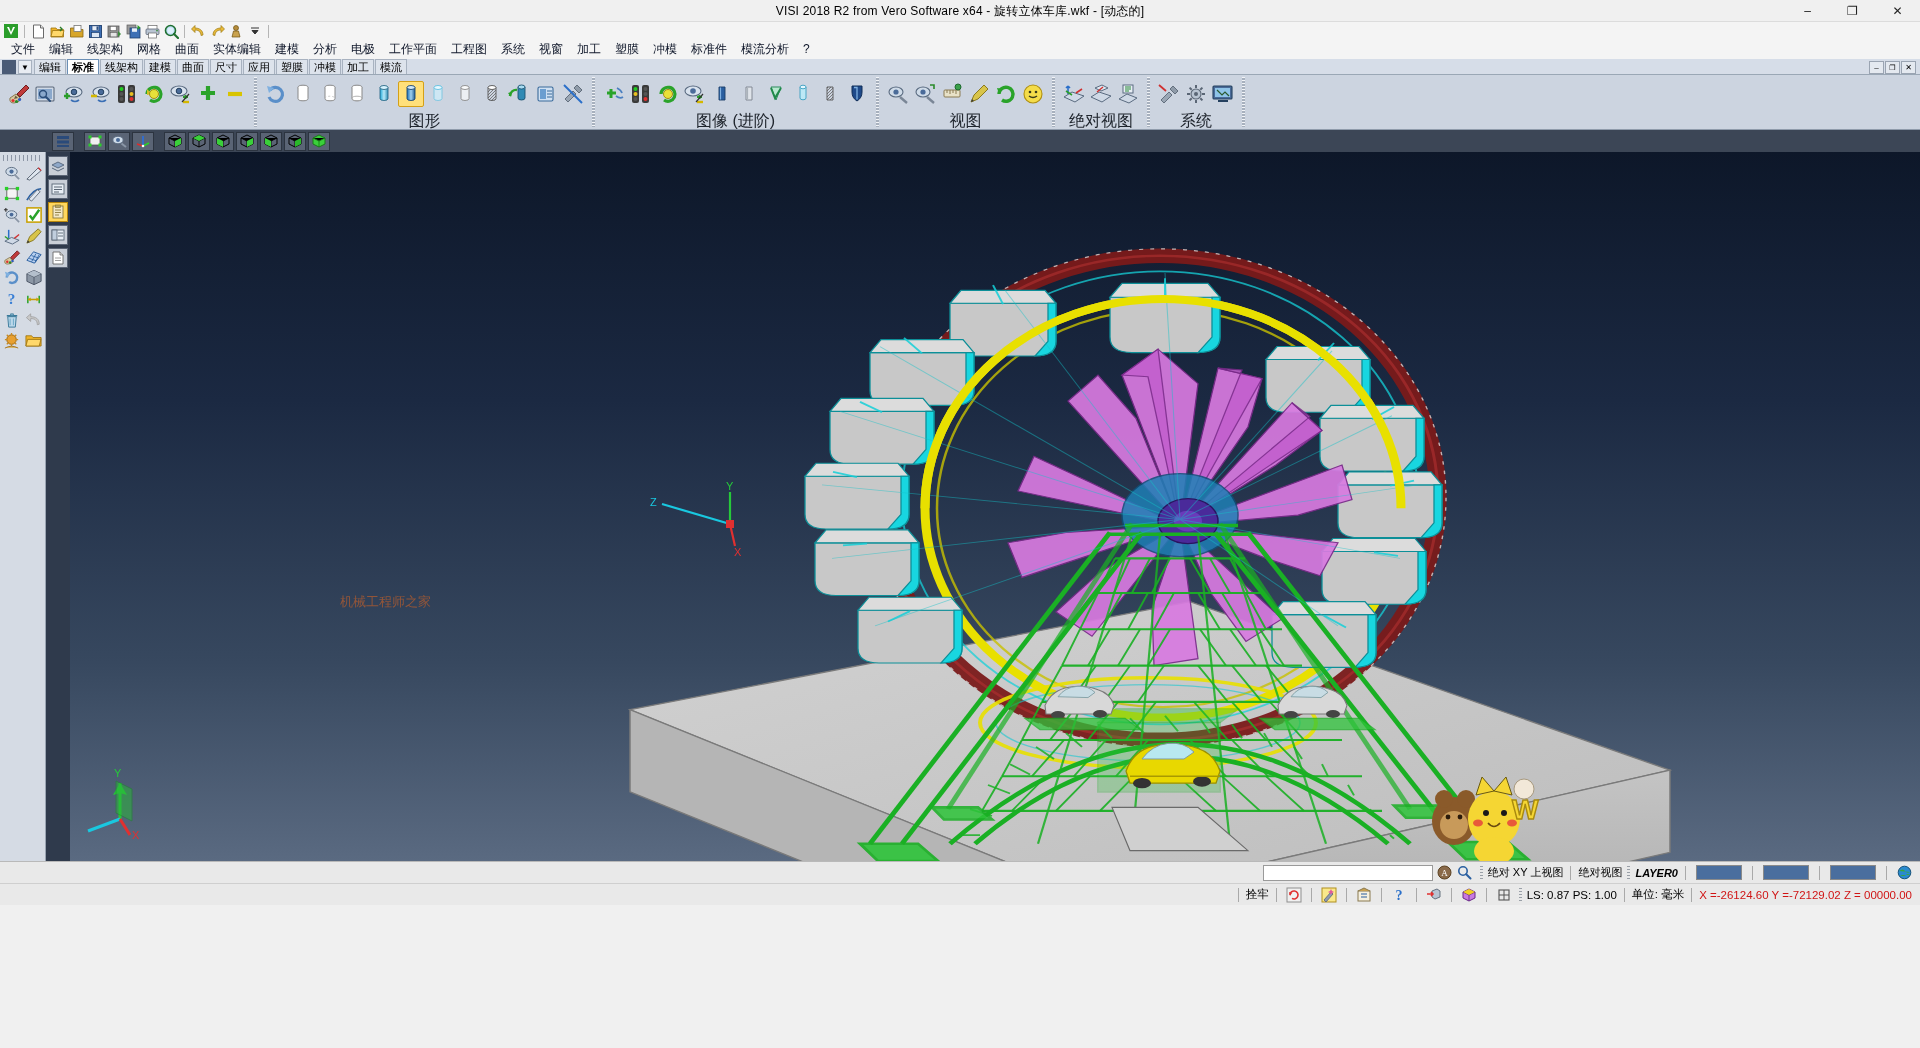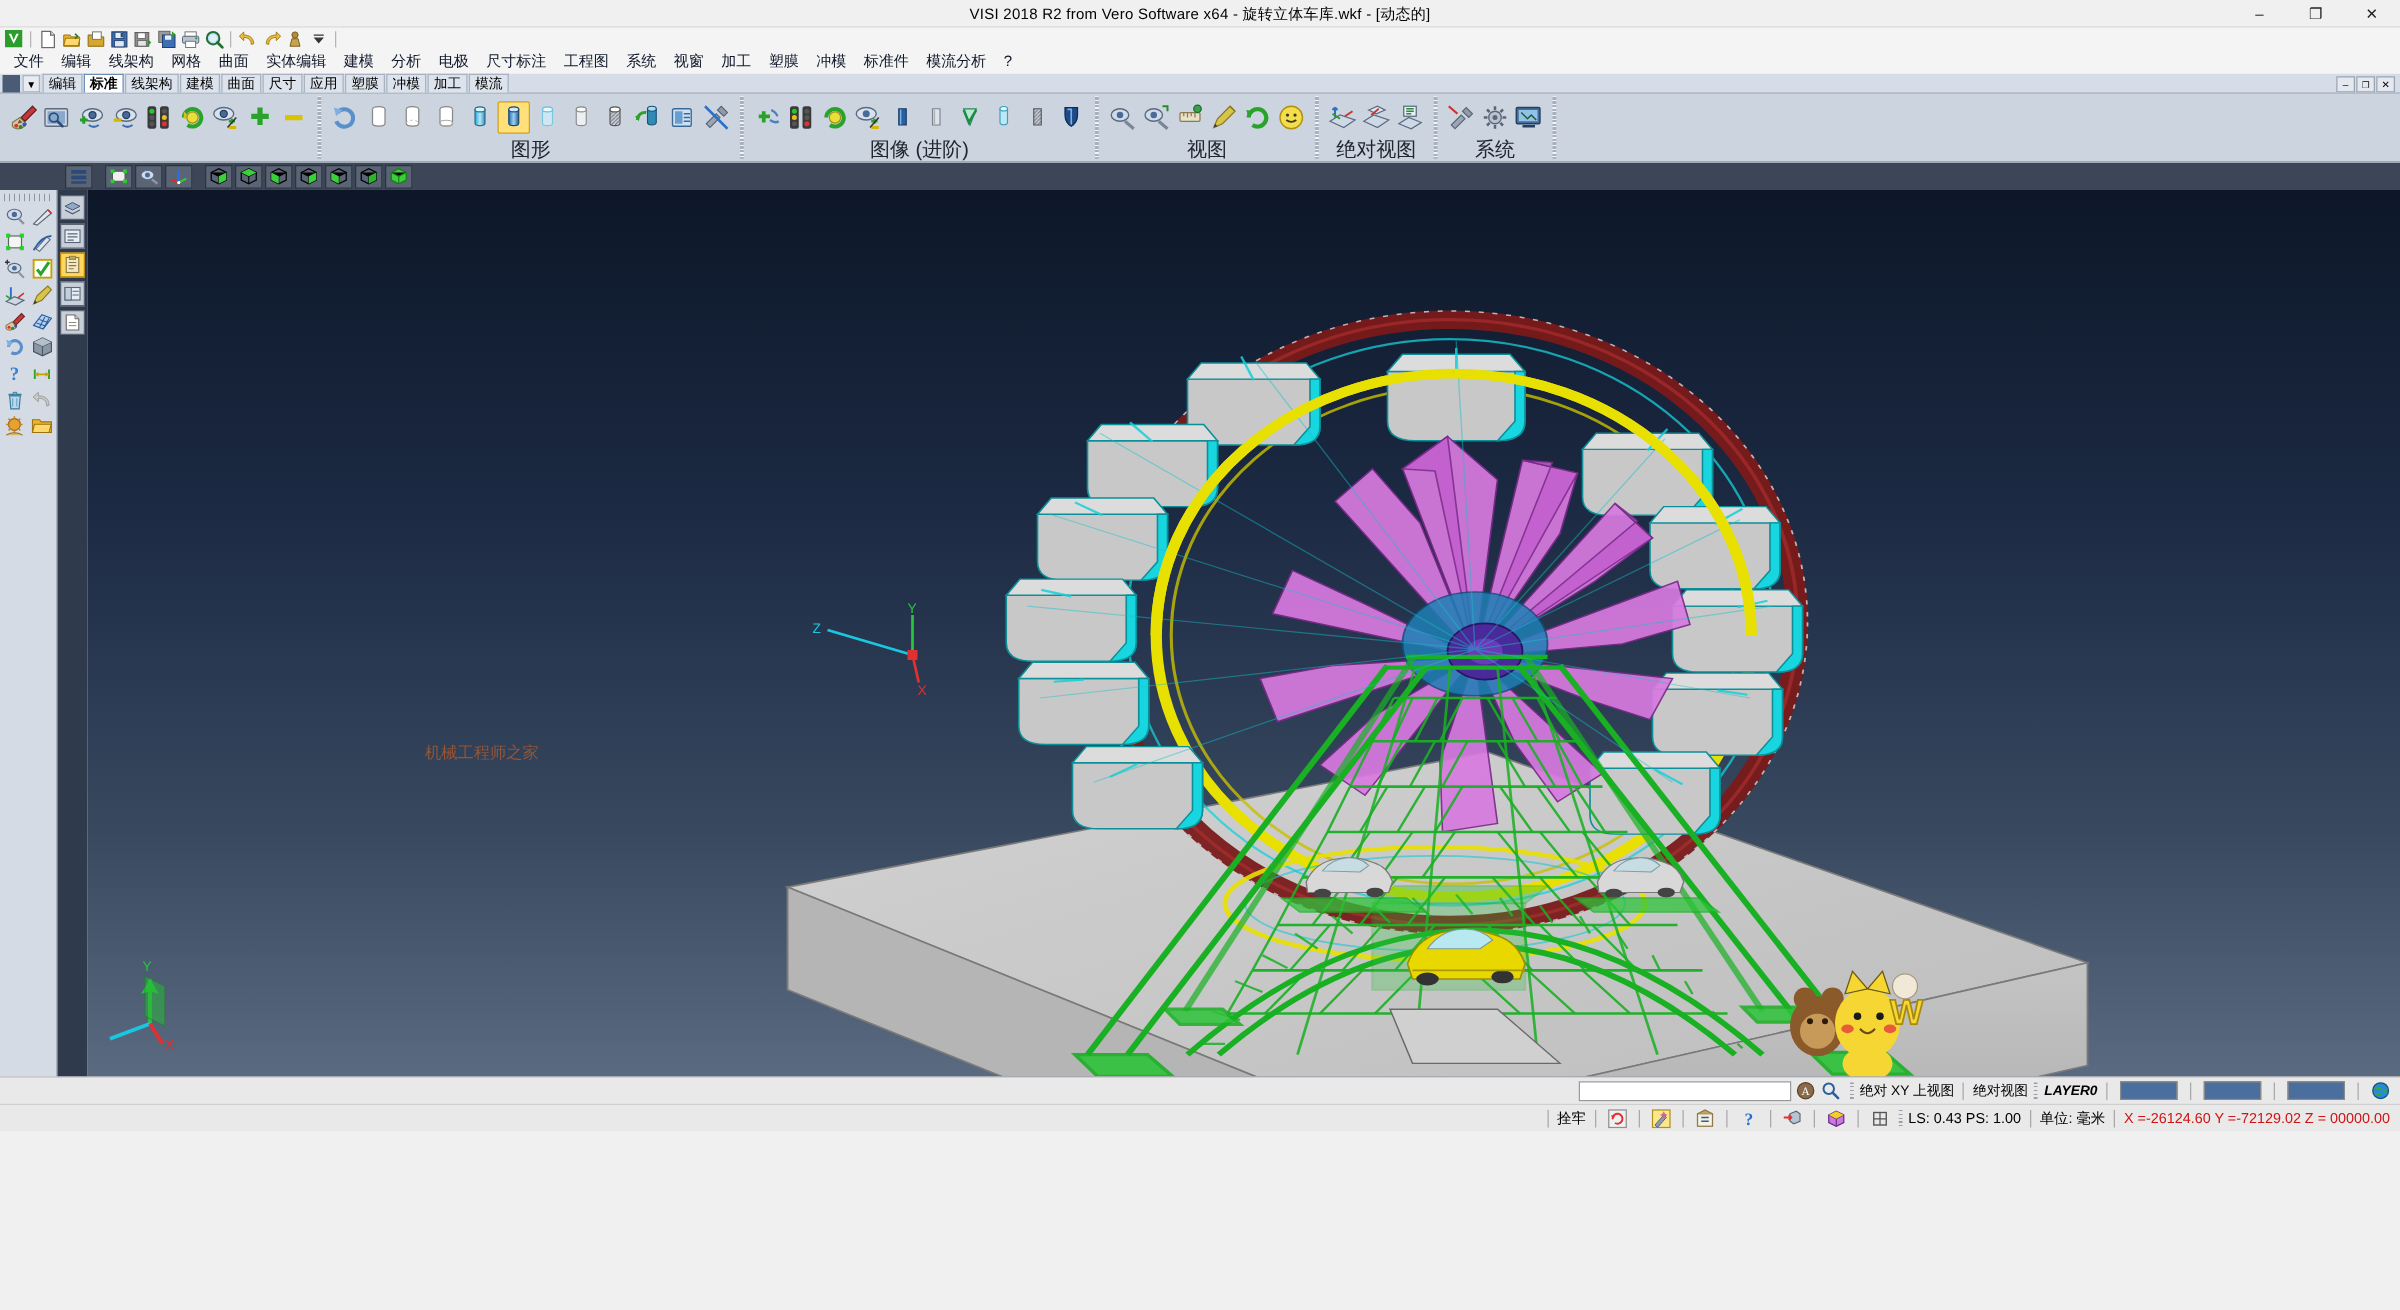--- a/index.html
+++ b/index.html
@@ -282,21 +282,21 @@
   <div class="menubar" id="menubar">
       <div class="menuitem">文件</div>
       <div class="menuitem">编辑</div>
       <div class="menuitem">线架构</div>
       <div class="menuitem">网格</div>
       <div class="menuitem">曲面</div>
       <div class="menuitem">实体编辑</div>
       <div class="menuitem">建模</div>
       <div class="menuitem">分析</div>
       <div class="menuitem">电极</div>
-      <div class="menuitem">尺寸标注</div>
+      <div class="menuitem">工作平面</div>
       <div class="menuitem">工程图</div>
       <div class="menuitem">系统</div>
       <div class="menuitem">视窗</div>
       <div class="menuitem">加工</div>
       <div class="menuitem">塑膜</div>
       <div class="menuitem">冲模</div>
       <div class="menuitem">标准件</div>
       <div class="menuitem">模流分析</div>
       <div class="menuitem">?</div>
     </div>
@@ -1368,20 +1368,20 @@
         </svg>
     </div>
     <div class="st-sep"></div>
     <div class="st-ico">
       <svg width="16" height="16" viewBox="0 0 16 16">
           <rect x="3" y="3" width="10" height="10" fill="none" stroke="#555" stroke-width="1.1"></rect>
           <path d="M3 8 h10 M8 3 v10" stroke="#555" stroke-width="1"></path>
         </svg>
     </div>
     <div class="st-dot"></div>
-    <div class="st-text">LS: 0.43 PS: 1.00</div>
+    <div class="st-text">LS: 0.87 PS: 1.00</div>
     <div class="st-sep"></div>
     <div class="st-text">单位: 毫米</div>
     <div class="st-sep"></div>
     <div class="st-coord">X =-26124.60 Y =-72129.02 Z = 00000.00</div>
   </div>
 
 </div>
 
 </body></html>

